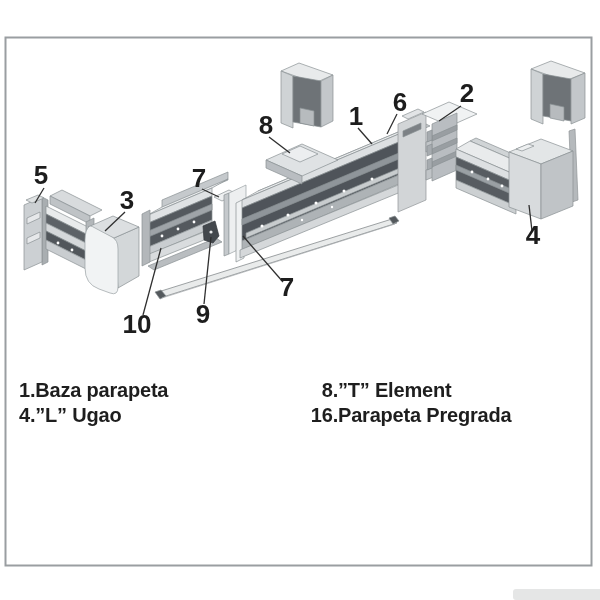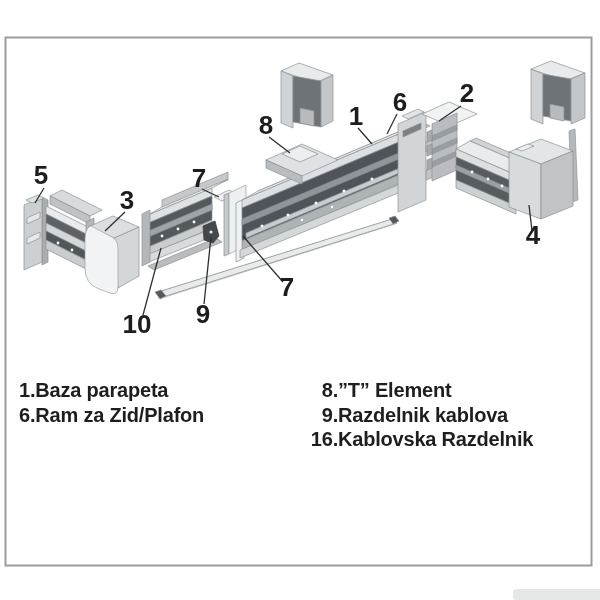--- a/index.html
+++ b/index.html
@@ -196,24 +196,23 @@
     <text class="callout" x="467" y="102">2</text>
     <text class="callout" x="533" y="244">4</text>
     <text class="callout" x="287" y="296">7</text>
     <text class="callout" x="203" y="323">9</text>
     <text class="callout" x="137" y="333">10</text>
   </g>
 </svg>
 
 <div class="legend-col legend-left">
   <div class="legend-item"><span class="num">1.</span><span>Baza parapeta</span></div>
-  <div class="legend-item"><span class="num">6.</span><span>Ram za Zid/Plafon</span></div>
+  <div class="legend-item"><span class="num">4.</span><span>”L” Ugao</span></div>
 </div>
 
 <div class="legend-col legend-right">
   <div class="legend-item"><span class="num">8.</span><span>”T” Element</span></div>
-  <div class="legend-item"><span class="num">9.</span><span>Razdelnik kablova</span></div>
-  <div class="legend-item"><span class="num">16.</span><span>Kablovska Razdelnik</span></div>
+  <div class="legend-item"><span class="num">16.</span><span>Parapeta Pregrada</span></div>
 </div>
 
 <div class="bottom-bar"></div>
 
 </div>
 
 </body></html>

